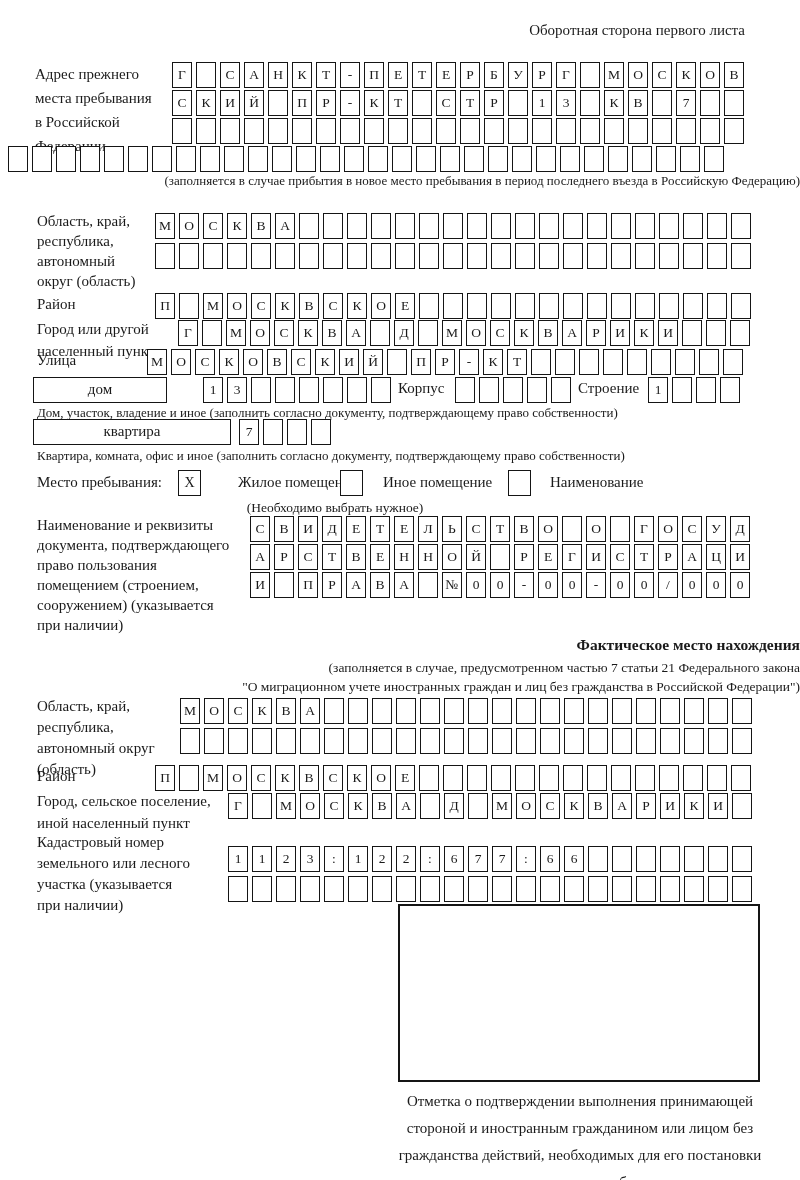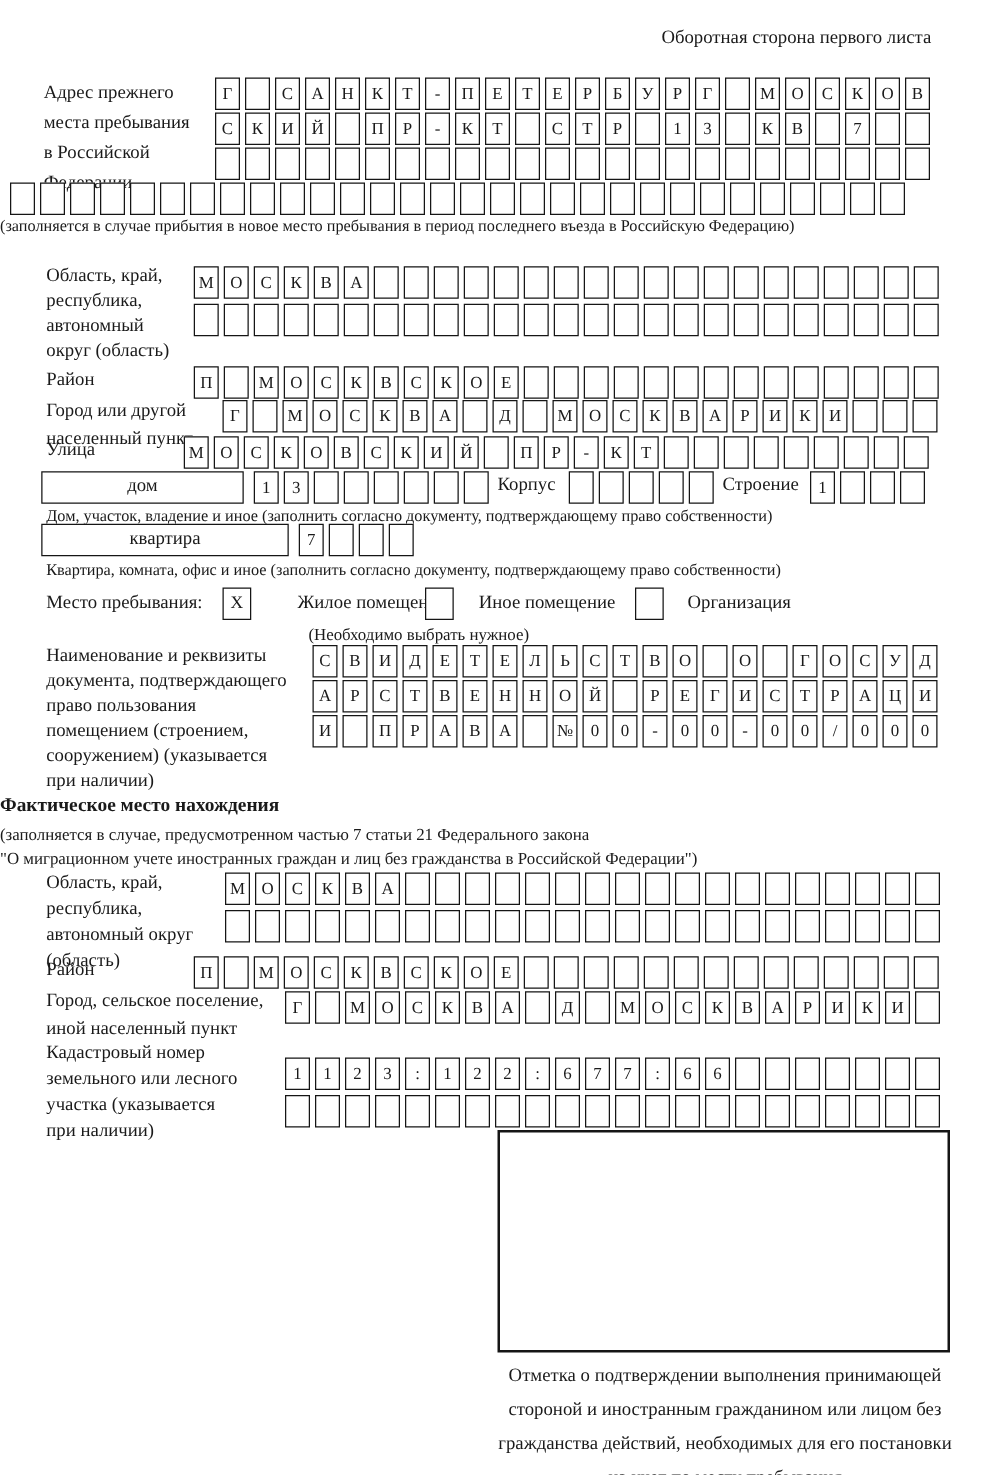--- a/index.html
+++ b/index.html
@@ -9,21 +9,21 @@
     background:#ffffff;
     color:#1a1a1a;
     font-family:"Liberation Serif","DejaVu Serif",serif;
     overflow:hidden;
   }
   .abs{position:absolute;}
   .lbl{
     font-size:15px;line-height:20px;white-space:pre-line;
   }
   .note{font-size:13px;line-height:16px;}
-  .center{text-align:left;width:800px;left:0;}
+  .center{text-align:right;width:800px;left:0;}
   .bold{font-weight:bold;}
   .cellrow{display:flex;gap:4px;}
   .cell{
     box-sizing:border-box;flex:0 0 20px;
     width:20px;height:26px;
     border:1.6px solid #151515;
     font-size:13.5px;line-height:23px;text-align:center;
     background:#fff;
   }
   .bigbox{
@@ -301,21 +301,21 @@
       <div class="cell"></div>
       <div class="cell"></div>
       <div class="cell"></div>
       <div class="cell"></div>
       <div class="cell"></div>
       <div class="cell"></div>
       <div class="cell"></div>
       <div class="cell"></div>
     </div>
 
-  <div class="abs bigbox" style="left:33px;top:377px;width:162px;">дом</div>
+  <div class="abs bigbox" style="left:33px;top:377px;width:134px;">дом</div>
   <div class="abs cellrow" style="left:203px;top:377px;">
       <div class="cell">1</div>
       <div class="cell">3</div>
       <div class="cell"></div>
       <div class="cell"></div>
       <div class="cell"></div>
       <div class="cell"></div>
       <div class="cell"></div>
       <div class="cell"></div>
     </div>
@@ -344,21 +344,21 @@
       <div class="cell"></div>
     </div>
   <div class="abs note" style="left:37px;top:448px;width:740px;">Квартира, комната, офис и иное (заполнить согласно документу, подтверждающему право собственности)</div>
 
   <div class="abs" style="left:37px;top:474px;font-size:15px;">Место пребывания:</div>
   <div class="abs cbox" style="left:178px;top:470px;">X</div>
   <div class="abs" style="left:208px;top:474px;font-size:15px;margin-left:30px;">Жилое помещение</div>
   <div class="abs cbox" style="left:340px;top:470px;"></div>
   <div class="abs" style="left:383px;top:474px;font-size:15px;">Иное помещение</div>
   <div class="abs cbox" style="left:508px;top:470px;"></div>
-  <div class="abs" style="left:550px;top:474px;font-size:15px;">Организация</div>
+  <div class="abs" style="left:550px;top:474px;font-size:15px;">Наименование</div>
   <div class="abs note" style="left:185px;top:500px;width:300px;text-align:center;font-size:13.5px;">(Необходимо выбрать нужное)</div>
 
   <div class="abs lbl" style="left:37px;top:515px;width:215px;">Наименование и реквизиты
 документа, подтверждающего
 право пользования
 помещением (строением,
 сооружением) (указывается
 при наличии)</div>
   <div class="abs cellrow" style="left:250px;top:516px;">
       <div class="cell">С</div>

